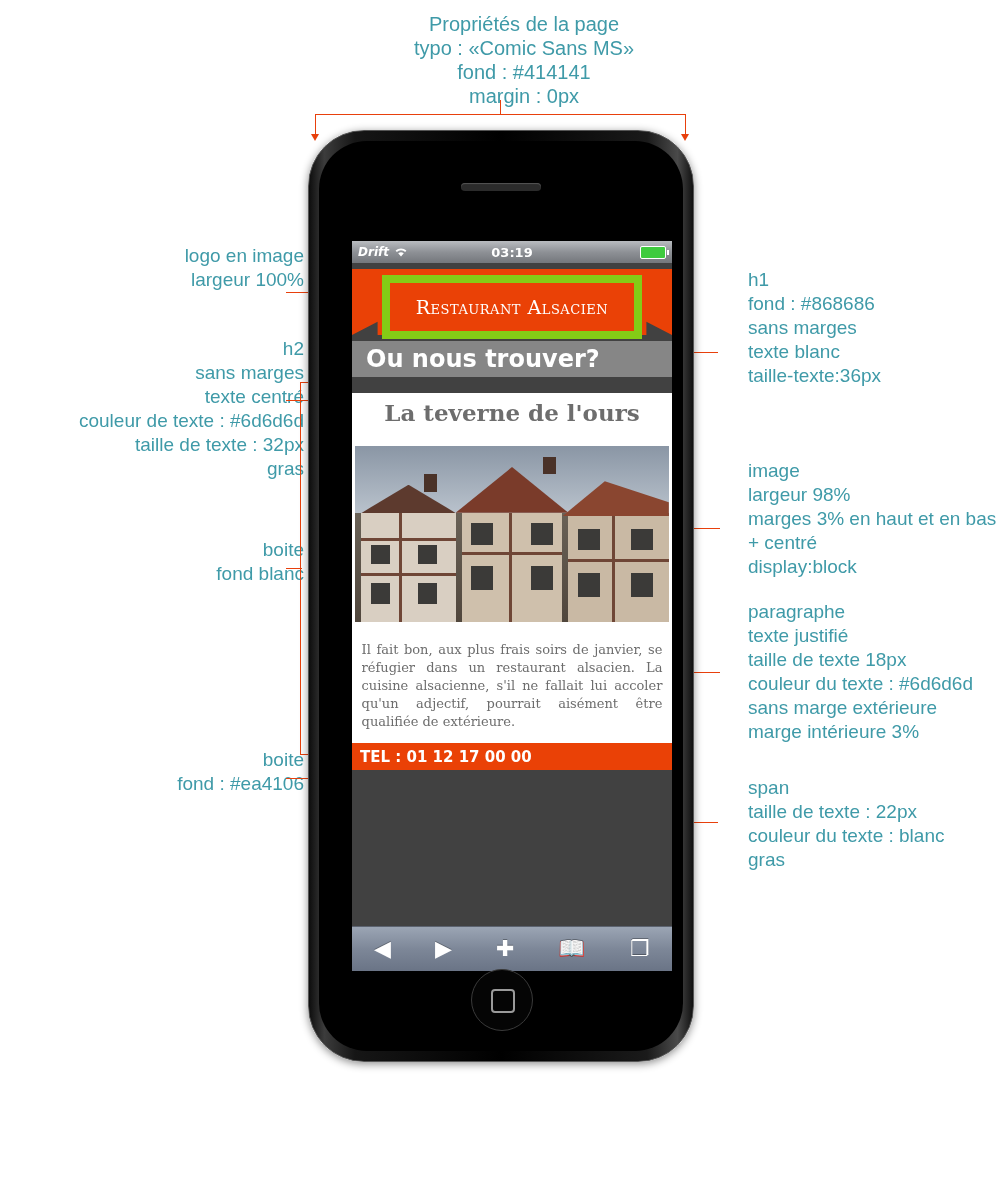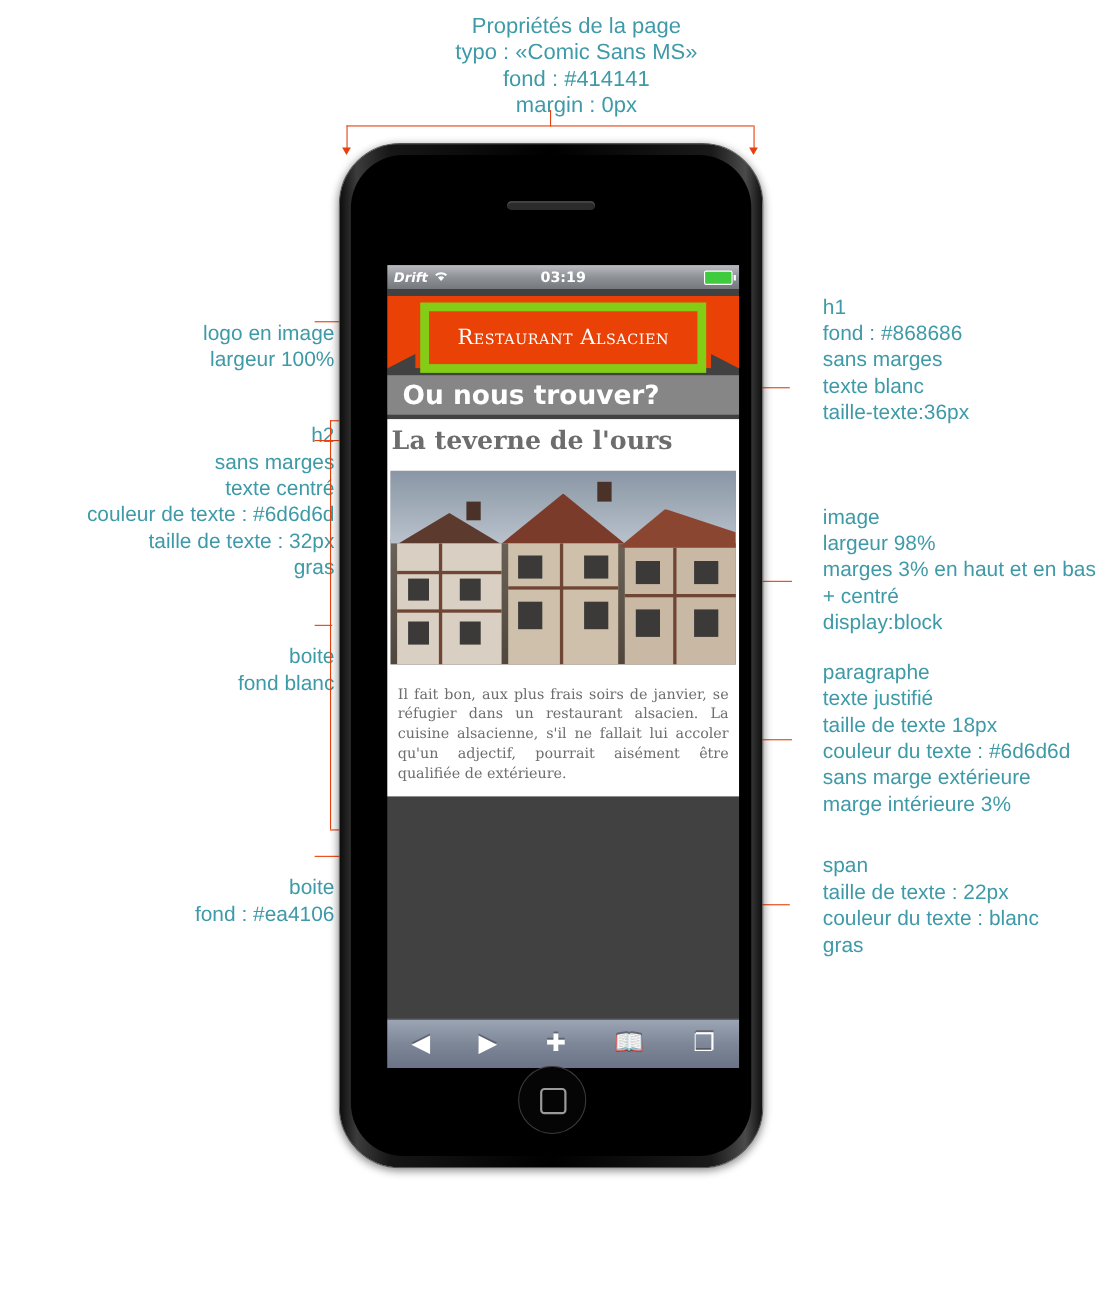--- a/index.html
+++ b/index.html
@@ -16,21 +16,21 @@
   }
   .annot {
     position: absolute;
     color: #3f9aa8;
     font-size: 19px;
     line-height: 24px;
     font-family: "Liberation Sans", sans-serif;
     white-space: pre-line;
     padding-left: 24px;
   }
-  .annot.right { text-align: right; margin-top: 48px; }
+  .annot.right { text-align: right; }
   .annot.center { text-align: center; }
 
   
   #top-annot {
     left: 0; top: 12px; width: 1000px;
     text-align: center;
     font-size: 20px;
     line-height: 24px;
   }
 
@@ -186,21 +186,22 @@
     font-weight: bold;
     margin: 0;
     padding: 3px 14px;
     font-family: "DejaVu Sans", sans-serif;
     line-height: 30px;
   }
 
   #white-box { background: #ffffff; padding-bottom: 2px; }
 
   #h2 {
-    margin: 4px;
+    margin: 16px;
+    text-align: center;
     color: #6d6d6d;
     font-size: 23px;
     font-weight: bold;
     padding: 6px 0 4px;
     font-family: "DejaVu Serif", serif;
   }
 
   #photo {
     display: block;
     width: 98%;
@@ -404,20 +405,23 @@
             <div class="win" style="left:71%; top:72%; width:7%; height:14%;"></div>
             <div class="win" style="left:88%; top:72%; width:7%; height:14%;"></div>
 
             <div class="beam" style="left:22%; top:16%; width:4%; height:10%; background:#4a3228;"></div>
             <div class="beam" style="left:60%; top:6%; width:4%; height:10%; background:#4a3228;"></div>
           </div>
 
           <p id="p">Il fait bon, aux plus frais soirs de janvier, se réfugier dans un restaurant alsacien. La cuisine alsacienne, s'il ne fallait lui accoler qu'un adjectif, pourrait aisément être qualifiée de extérieure.</p>
         </div>
 
+        <div id="orange-box">
+          <span id="tel">TEL : 01 12 17 00 00</span>
+        </div>
 
         <div id="toolbar">
           <span>◀</span>
           <span>▶</span>
           <span>✚</span>
           <span>📖</span>
           <span>❐</span>
         </div>
 
       </div>

